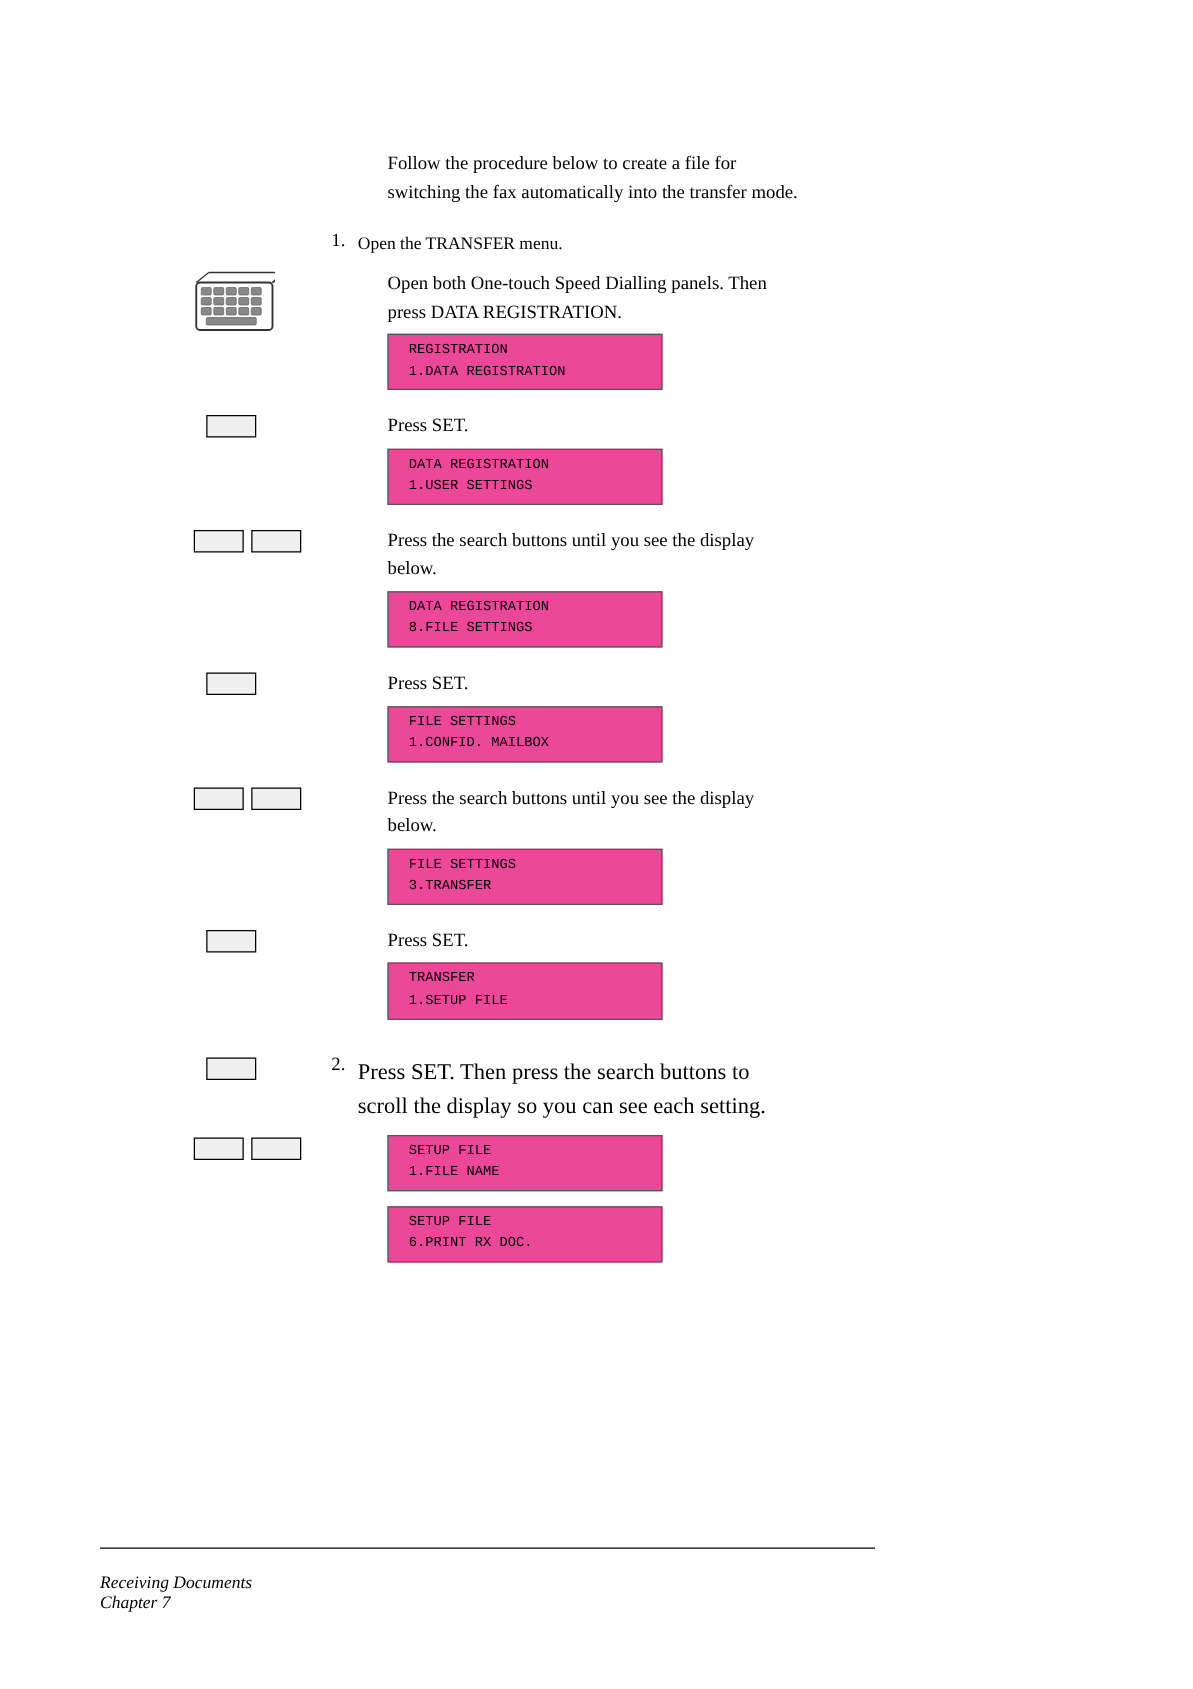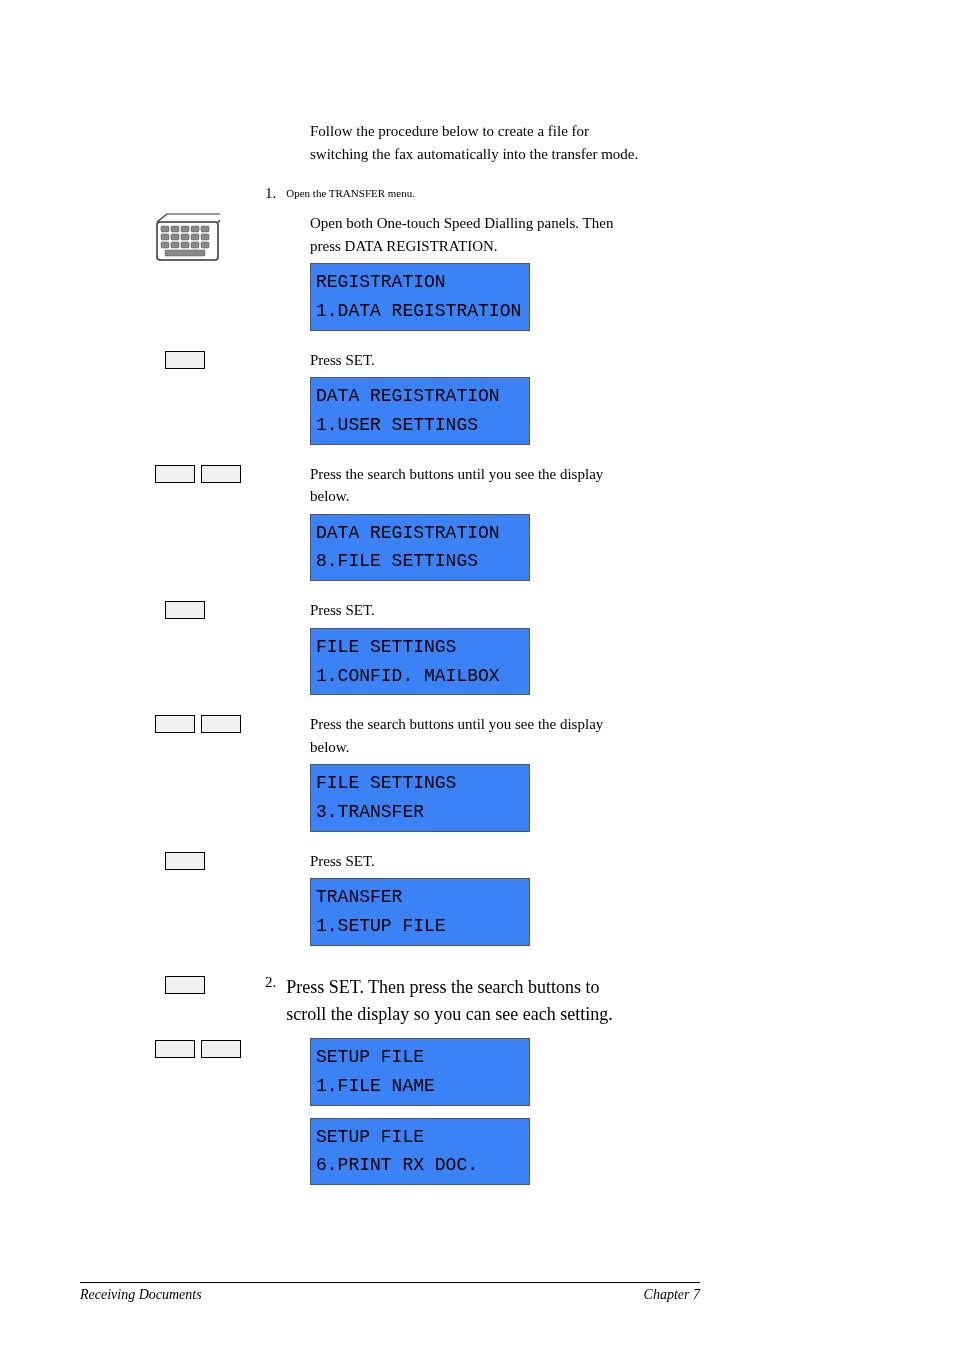--- a/index.html
+++ b/index.html
@@ -31,66 +31,67 @@
     .btn-icon {
       width: 40px;
       height: 18px;
       border: 1.5px solid #000;
       background: #f0f0f0;
       display: inline-block;
     }
 
     .lcd-box {
       border: 1px solid #555;
-      padding: 4px 5px;
+      padding: 4px 16px;
       font-family: 'Courier New', Courier, monospace;
-      font-size: 18px;
+      font-size: 11px;
       line-height: 1.6;
       display: inline-block;
       min-width: 220px;
-      background: #3b82f6;
+      background: #ec4899;
       margin-bottom: 12px;
     }
 
     .instruction-text {
       font-size: 15px;
       line-height: 1.5;
       margin-bottom: 6px;
     }
 
     
     .page-footer {
       position: absolute;
-      bottom: 48px;
+      bottom: 60px;
       left: 80px;
       right: 80px;
       border-top: 1px solid #000;
-      padding-top: 4px;
+      padding-top: 20px;
       display: flex;
       justify-content: space-between;
       font-style: italic;
       font-size: 14px;
+      flex-direction: column;
     }
 
     .step2-text {
       font-size: 18px;
       line-height: 1.5;
     }
   </style>
 </head>
 <body>
 
 <div class="page">
   <div style="margin-left:230px; margin-right:60px; margin-bottom:20px;">
     <p class="intro-text">Follow the procedure below to create a file for switching the fax automatically into the transfer mode.</p>
   </div>
 
   <div style="margin-left:185px; margin-right:60px; margin-bottom:10px; display:flex; align-items:flex-start;">
     <span style="font-size:15px; margin-right:10px;">1.</span>
-    <span style="font-size:11px; line-height:1.5;">Open the TRANSFER menu.</span>
+    <span style="font-size:14px; line-height:1.5;">Open the TRANSFER menu.</span>
   </div>
 
   <div style="position:relative; margin-left:230px; margin-right:60px; margin-bottom:6px; display:flex; align-items:flex-end;">
     <div style="position:absolute; left:-155px; top:0;">
       
       <svg width="65" height="52" viewBox="0 0 65 52">
 
         <rect x="2" y="10" width="61" height="38" rx="3" ry="3" fill="none" stroke="#333" stroke-width="1.5"></rect>
 
         <rect x="6" y="14" width="8" height="6" rx="1" fill="#888" stroke="#555" stroke-width="0.5"></rect>

